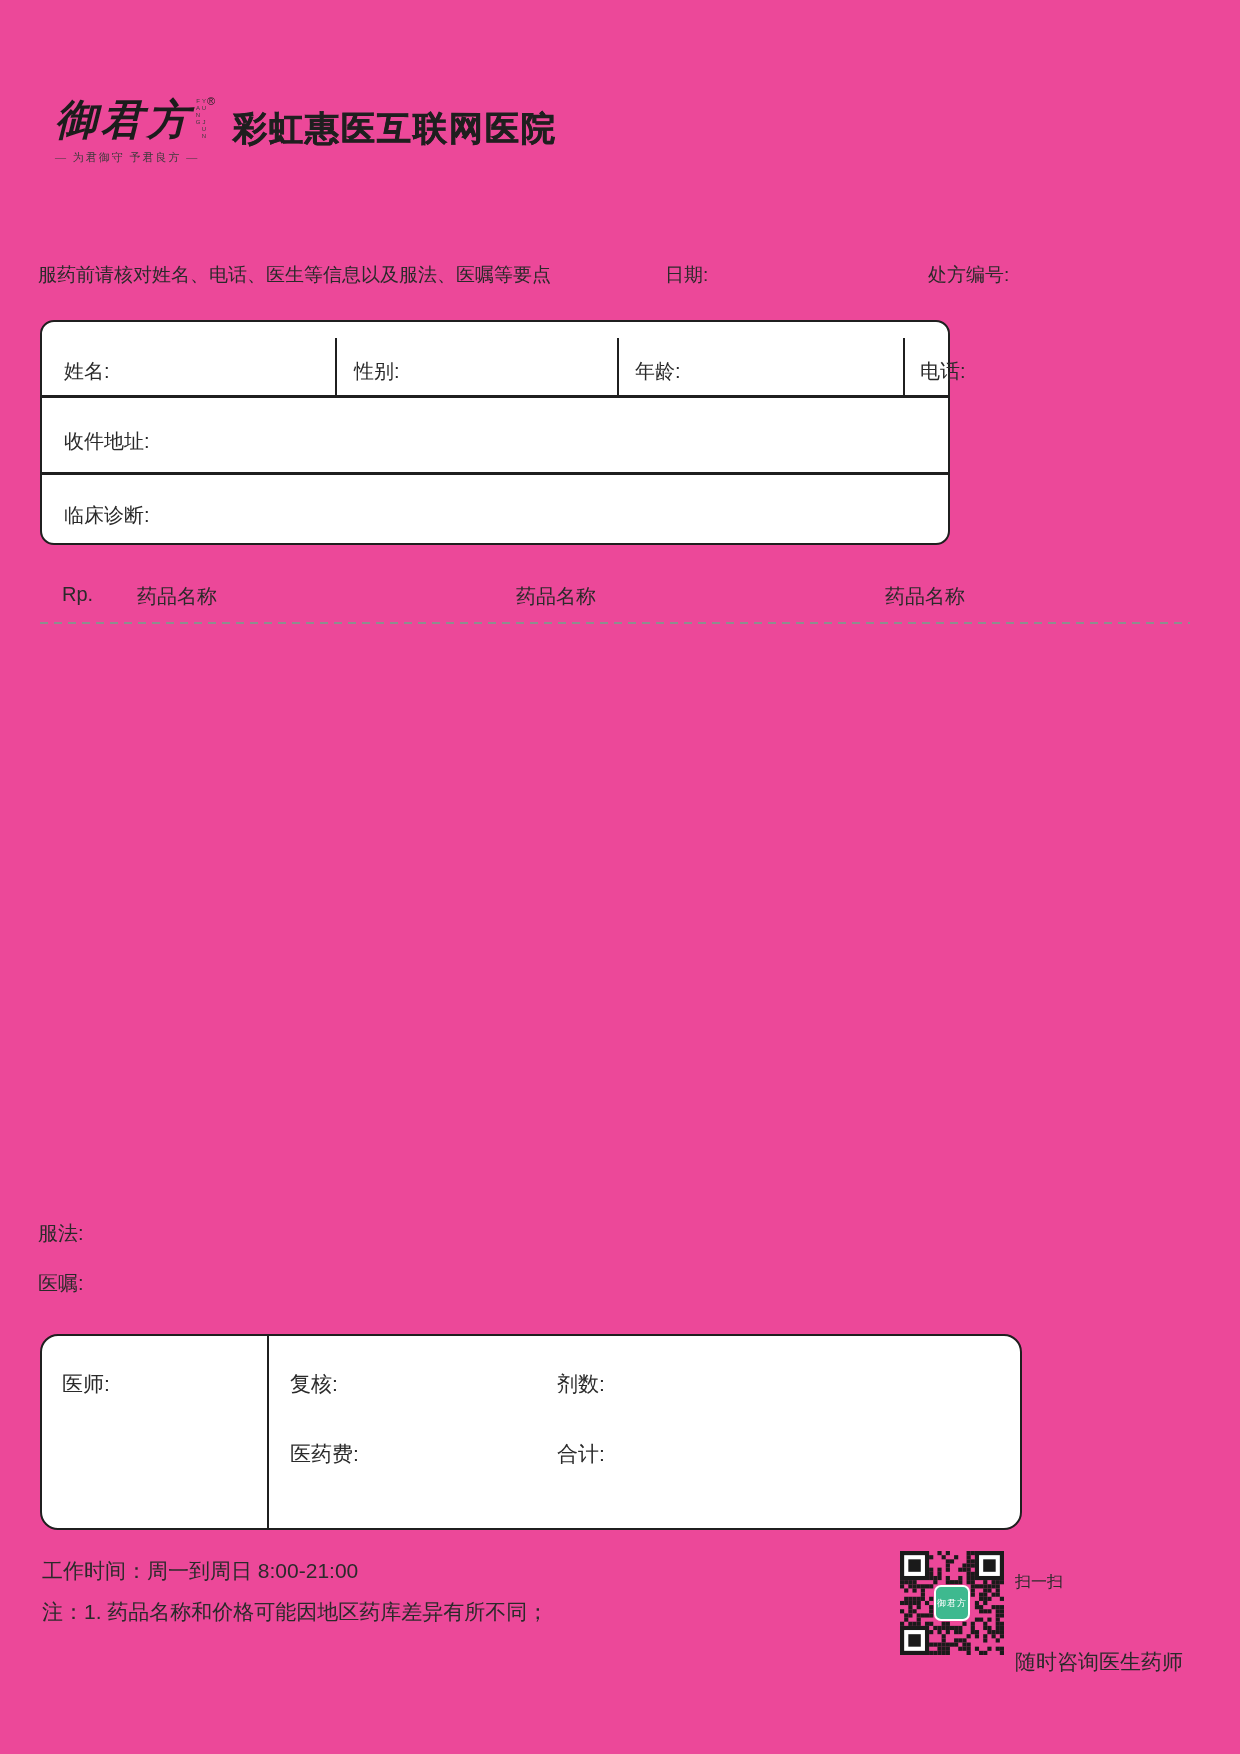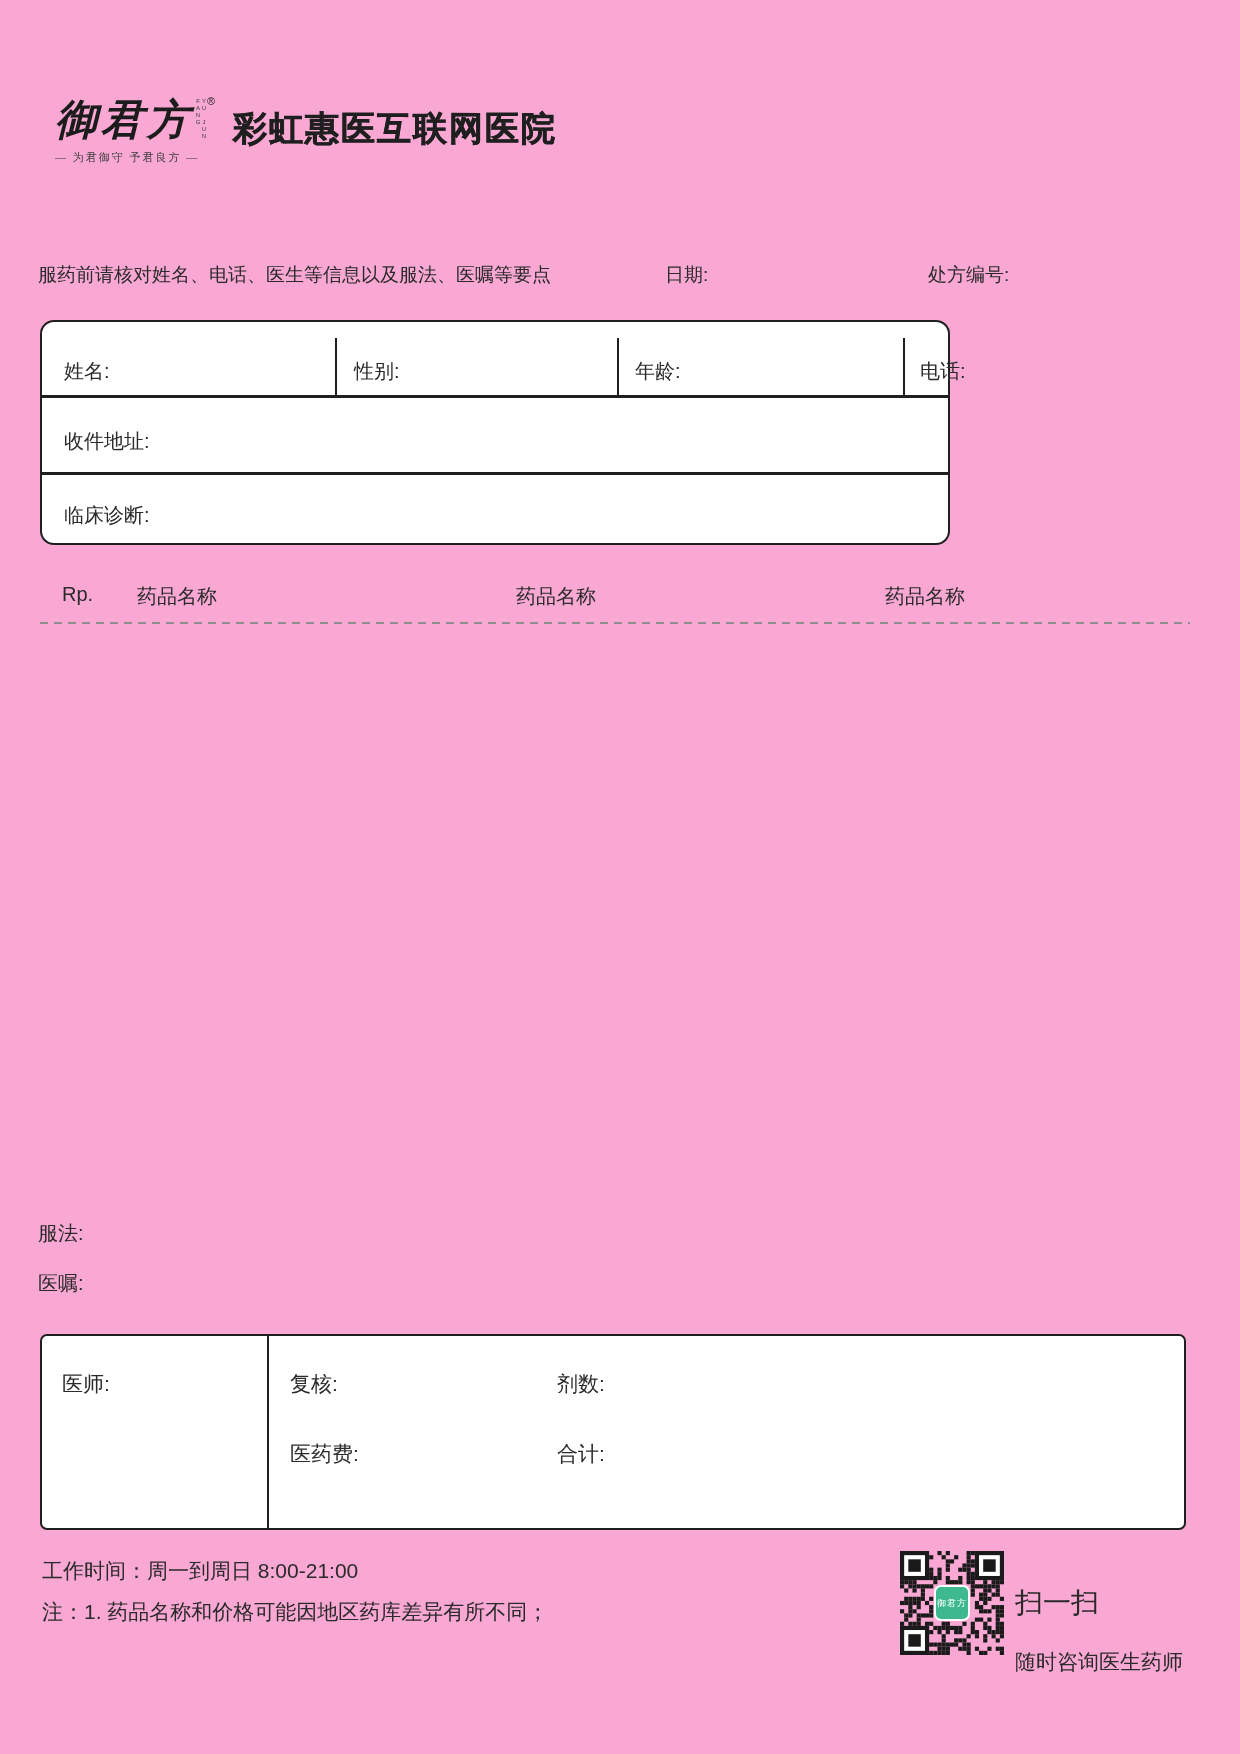--- a/index.html
+++ b/index.html
@@ -1,20 +1,20 @@
 <!DOCTYPE html>
 <html><head>
 <meta charset="utf-8">
 <style>
   * { margin:0; padding:0; box-sizing:border-box; }
   html,body { background:#ffffff; }
   .page {
     position:relative;
     width:1240px; height:1754px;
-    background:#f9a8d4;
+    background:#ec4899;
     font-family:"Liberation Sans","DejaVu Sans",sans-serif;
     color:#2a2a2a;
     overflow:hidden;
   }
   
   .brand { position:absolute; left:55px; top:98px; }
   .brand-row { display:flex; align-items:flex-start; }
   .brand-name {
     font-family:"DejaVu Serif","Liberation Serif",serif;
     font-style:italic; font-weight:bold;
@@ -54,39 +54,39 @@
   .dashed-sep {
     position:absolute; left:40px; top:622px; width:1150px; height:2px;
     background:repeating-linear-gradient(90deg,#8e8e8e 0 8px,transparent 8px 14px);
   }
   
   .usage-label, .advice-label { position:absolute; left:38px; font-size:20px; }
   .usage-label { top:1220px; }
   .advice-label { top:1270px; }
   
   .sign-box {
-    position:absolute; left:40px; top:1334px; width:1146px; height:196px;
-    border:2px solid #1f1f1f; border-radius:7px; background:#fff;
+    position:absolute; left:40px; top:1334px; width:982px; height:196px;
+    border:2px solid #1f1f1f; border-radius:18px; background:#fff;
   }
   .sign-box .label { position:absolute; font-size:21px; white-space:nowrap; }
   .sign-vdiv { position:absolute; left:225px; top:0; bottom:0; width:2px; background:#1f1f1f; }
   
   .footer-notes {
     position:absolute; left:42px; top:1550px;
     font-size:21px; line-height:41px; color:#2a2a2a; white-space:nowrap;
   }
   
   .qr-wrap { position:absolute; left:900px; top:1551px; width:104px; height:104px; }
   .qr-logo {
     position:absolute; left:50%; top:50%; transform:translate(-50%,-50%);
     width:36px; height:36px; border-radius:7px; border:2px solid #ffffff;
     display:flex; flex-direction:column; align-items:center; justify-content:center;
     color:#ffffff; font-size:9px; line-height:10px; letter-spacing:1px;
   }
-  .qr-scan-label { position:absolute; left:1015px; top:1572px; font-size:28px;margin-top:12px; }
+  .qr-scan-label { position:absolute; left:1015px; top:1572px; font-size:16px; }
   .qr-scan-desc  { position:absolute; left:1015px; top:1612px; font-size:21px;margin-top:36px; }
 </style>
 </head>
 <body>
 
 <div class="page">
 
   <div class="brand">
     <div class="brand-row">
       <span class="brand-name">御君方</span>

